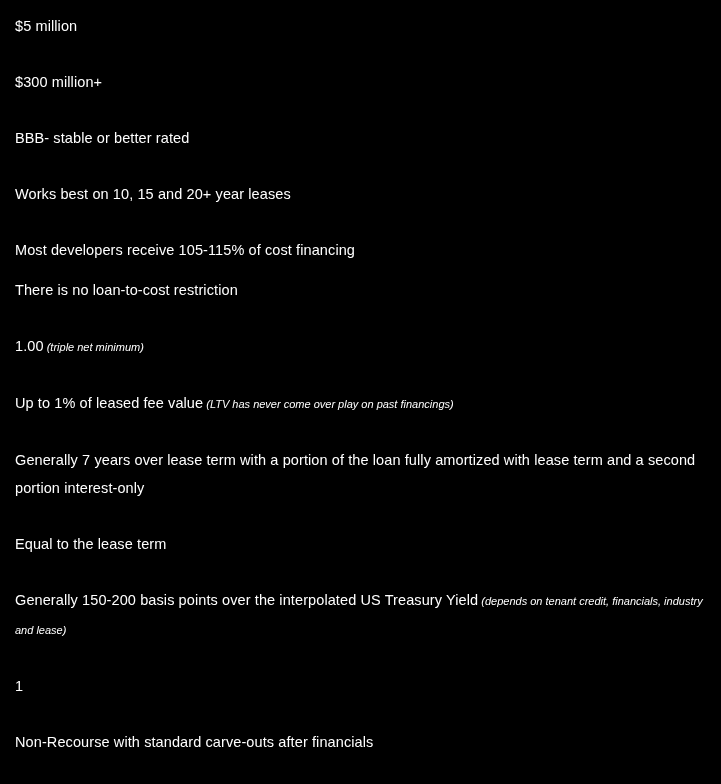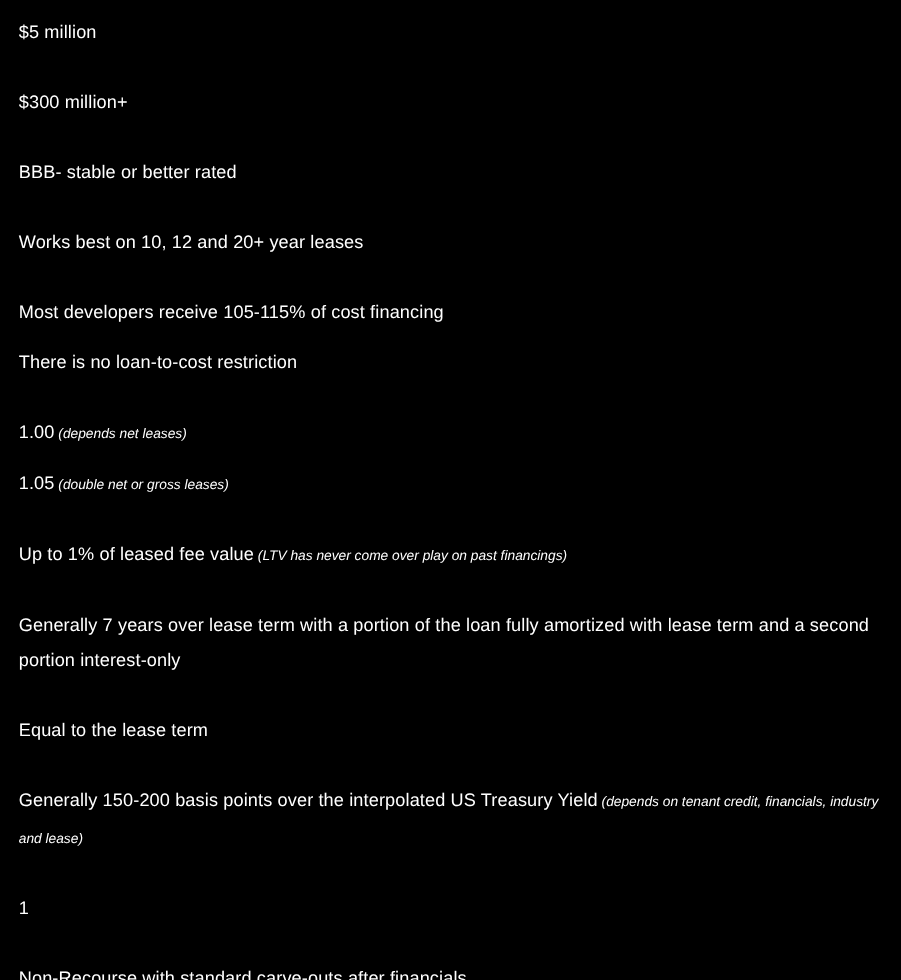--- a/index.html
+++ b/index.html
@@ -46,29 +46,28 @@
     <section class="term-row">
       <p class="term-line"><span>$5 million</span></p>
     </section>
     <section class="term-row">
       <p class="term-line"><span>$300 million+</span></p>
     </section>
     <section class="term-row">
       <p class="term-line"><span>BBB- stable or better rated</span></p>
     </section>
     <section class="term-row">
-      <p class="term-line"><span>Works best on 10, 12 and 20+ year leases</span></p>
+      <p class="term-line"><span>Works best on 10, 15 and 20+ year leases</span></p>
     </section>
     <section class="term-row">
       <p class="term-line"><span>Most developers receive 105-115% of cost financing</span></p>
       <p class="term-line"><span>There is no loan-to-cost restriction</span></p>
     </section>
     <section class="term-row">
-      <p class="term-line"><span>1.00</span><span class="term-note"> (depends net leases)</span></p>
-      <p class="term-line"><span>1.05</span><span class="term-note"> (double net or gross leases)</span></p>
+      <p class="term-line"><span>1.00</span><span class="term-note"> (triple net minimum)</span></p>
     </section>
     <section class="term-row">
       <p class="term-line"><span>Up to 1% of leased fee value</span><span class="term-note"> (LTV has never come over play on past financings)</span></p>
     </section>
     <section class="term-row">
       <p class="term-line"><span>Generally 7 years over lease term with a portion of the loan fully amortized with lease term and a second portion interest-only</span></p>
     </section>
     <section class="term-row">
       <p class="term-line"><span>Equal to the lease term</span></p>
     </section>

